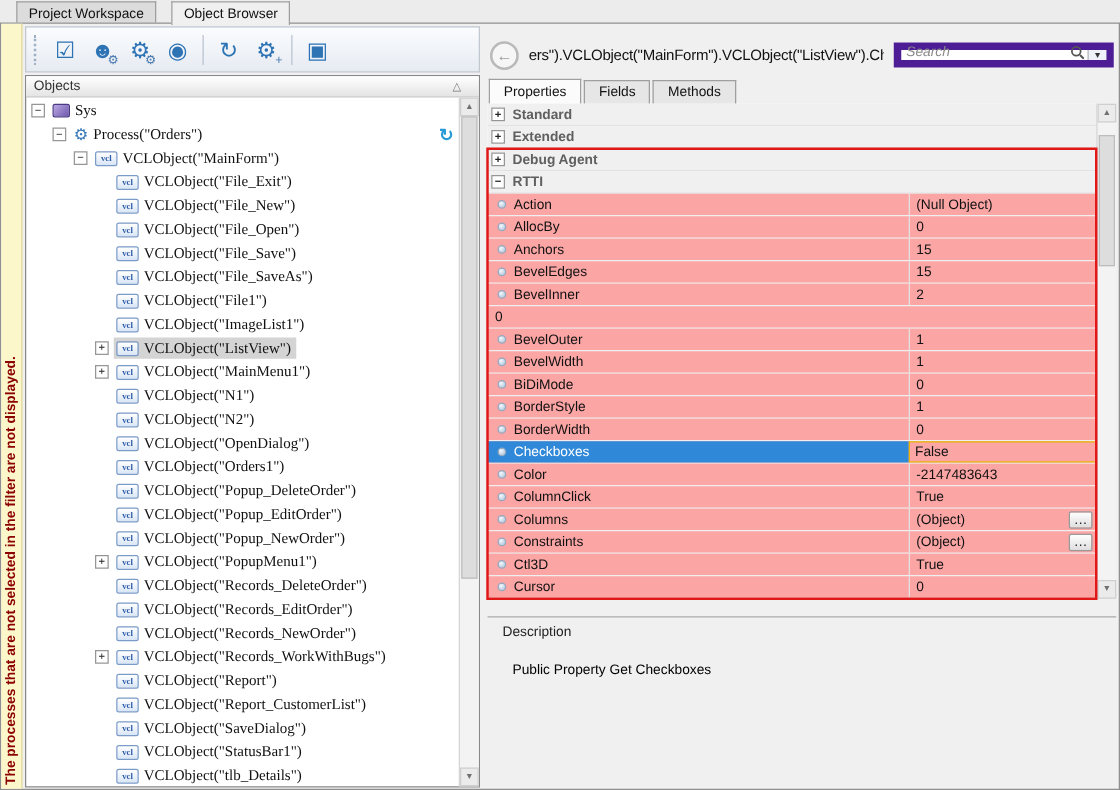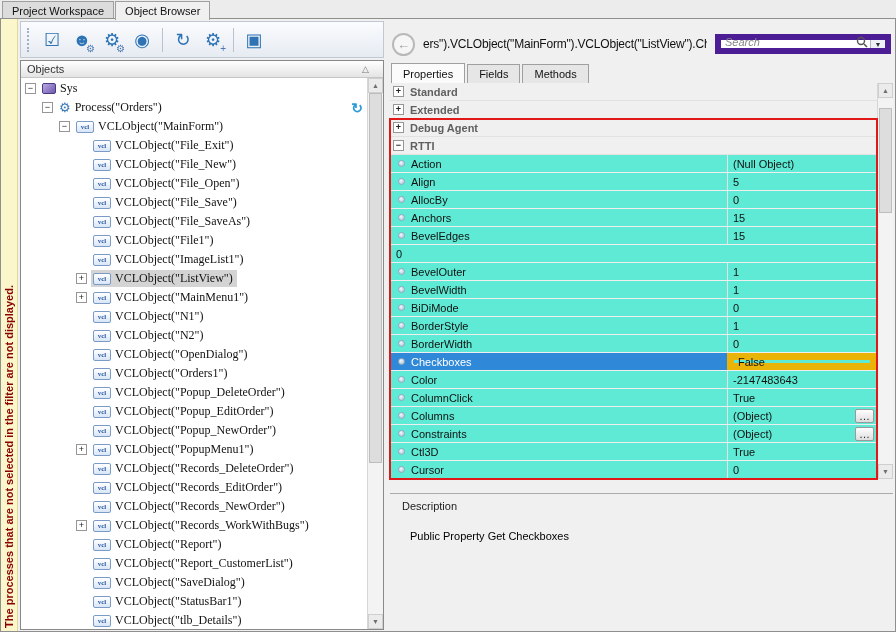--- a/index.html
+++ b/index.html
@@ -3,21 +3,21 @@
 <meta charset="utf-8">
 <style>
   * { margin:0; padding:0; box-sizing:border-box; }
   html,body { width:896px; height:632px; }
   body { font-family:"Liberation Sans",sans-serif; font-size:12px; color:#111;
          background:#f0f0f0; overflow:hidden; position:relative; }
 
   
   .window-tabs { display:flex; height:19px; padding-left:2px; background:#ececec; align-items:flex-end; }
   .wtab { font-size:11px; padding:3px 9px 2px; background:#dcdcdc; border:1px solid #9f9f9f;
-          border-bottom:none; margin-right:1px; position:relative; }
+          border-bottom:none; margin-right:1px; position:relative;margin-left:11px; }
   .wtab.active { background:#f0f0f0; z-index:3; margin-bottom:-1px; padding-bottom:3px; }
 
   .main { position:absolute; top:18px; left:0; right:0; bottom:0; border:1px solid #8f8f8f;
           background:#f0f0f0; display:flex; }
 
   
   .filter-strip { width:17px; flex:none; background:#fcf6cb; border-right:1px solid #e0d89f; position:relative; }
   .filter-note { position:absolute; bottom:3px; left:2px; writing-mode:vertical-rl; transform:rotate(180deg);
                  font-size:11px; font-weight:bold; color:#8b0000; white-space:nowrap; }
 
@@ -85,27 +85,27 @@
   .mid-left { flex:1; min-width:0; }
   .view-bar { height:26px; background:#a6a6a6; display:flex; align-items:center; }
   .adv-seg { height:26px; display:flex; align-items:center; padding:0 14px; background:#8d8d8d;
              border:2px solid #e01818; color:#fff; font-weight:bold; font-size:12px; }
   .basic-link { margin-left:16px; color:#f2f2f2; text-decoration:underline; font-size:12px; white-space:nowrap; }
 
   .grid-rows { background:#fff; }
   .cat { height:18px; display:flex; align-items:center; background:#f0f0f0; border-bottom:1px solid #e2e2e2;
          font-size:11px; font-weight:bold; color:#5f5f5f; padding-left:3px; }
   .cat .expander { margin-right:6px; }
-  .prow { height:18px; display:flex; border-bottom:1px solid #efefef; background:#5eead4; font-size:11px; }
+  .prow { height:18px; display:flex; border-bottom:1px solid #efefef; background:#fca5a5; font-size:11px; }
   .pname { flex:1; display:flex; align-items:center; gap:6px; padding-left:8px; min-width:0; }
   .pbullet { width:7px; height:7px; flex:none; border-radius:50%; border:1px solid #93a9bf;
              background:radial-gradient(circle at 35% 30%,#f3f8fd,#a9c0d6); }
   .pvalue { width:150px; flex:none; border-left:1px solid #e2e2e2; display:flex; align-items:center; padding:0 3px 0 5px; }
   .prow.sel .pname { background:#2f88d8; color:#fff; }
-  .prow.sel .pvalue.editor { border:7px solid #eab308; padding-left:4px;align-items:center; }
+  .prow.sel .pvalue.editor { border:1px solid #eab308; padding-left:4px;align-items:center; }
   .ell { margin-left:auto; width:19px; height:14px; flex:none; border:1px solid #9a9a9a; border-radius:2px;
          background:linear-gradient(#fefefe,#dedede); font-size:11px; line-height:12px; text-align:center; color:#222; }
   .red-region { outline:2px solid #e01818; outline-offset:-1px; position:relative; }
 
   .desc { flex:1; border-top:1px solid #aaa; margin-top:14px; padding:6px 4px 0 12px; background:#f0f0f0; }
   .desc-title { font-size:11px; color:#222; margin-bottom:18px; }
   .desc-text { font-size:11px; color:#000; padding-left:8px; }
 </style>
 </head>
 <body>
@@ -427,29 +427,20 @@
                   <span class="pbullet"></span>
                   <span class="pname-label">Action</span>
                 </div>
                 <div class="pvalue">
                   <span class="pvalue-text">(Null Object)</span>
                 </div>
               </div>
               <div class="prow">
                 <div class="pname">
                   <span class="pbullet"></span>
-                  <span class="pname-label">Align</span>
-                </div>
-                <div class="pvalue">
-                  <span class="pvalue-text">5</span>
-                </div>
-              </div>
-              <div class="prow">
-                <div class="pname">
-                  <span class="pbullet"></span>
                   <span class="pname-label">AllocBy</span>
                 </div>
                 <div class="pvalue">
                   <span class="pvalue-text">0</span>
                 </div>
               </div>
               <div class="prow">
                 <div class="pname">
                   <span class="pbullet"></span>
                   <span class="pname-label">Anchors</span>
@@ -458,20 +449,29 @@
                   <span class="pvalue-text">15</span>
                 </div>
               </div>
               <div class="prow">
                 <div class="pname">
                   <span class="pbullet"></span>
                   <span class="pname-label">BevelEdges</span>
                 </div>
                 <div class="pvalue">
                   <span class="pvalue-text">15</span>
+                </div>
+              </div>
+              <div class="prow">
+                <div class="pname">
+                  <span class="pbullet"></span>
+                  <span class="pname-label">BevelInner</span>
+                </div>
+                <div class="pvalue">
+                  <span class="pvalue-text">2</span>
                 </div>
               </div>
               <div class="prow">
                 <div class="pvalue">
                   <span class="pvalue-text">0</span>
                 </div>
               </div>
               <div class="prow">
                 <div class="pname">
                   <span class="pbullet"></span>

